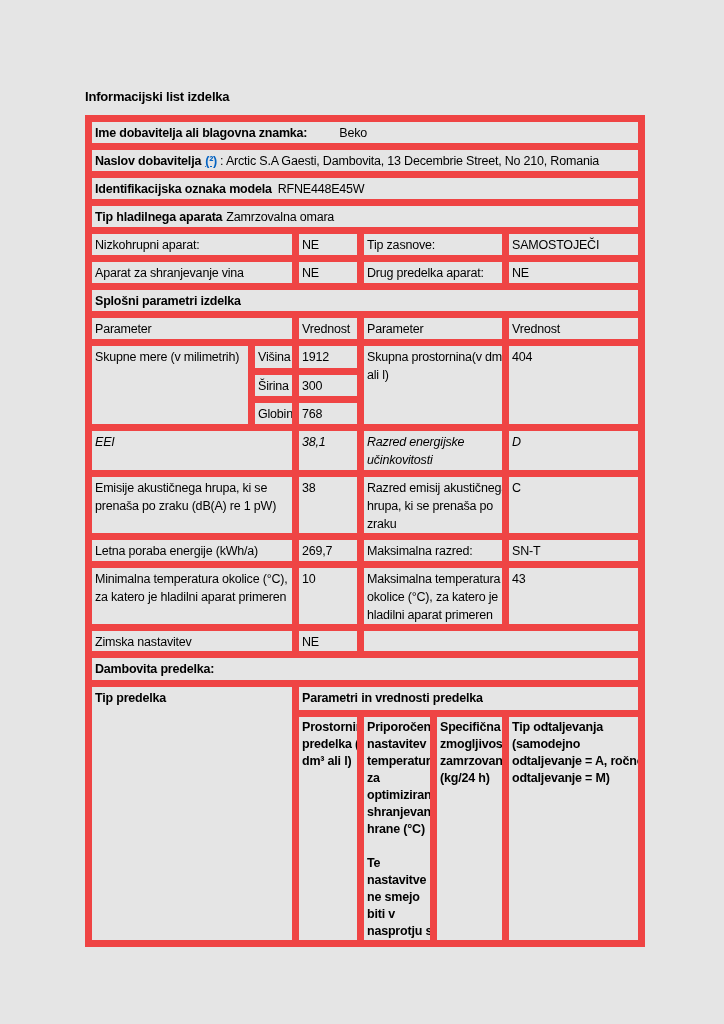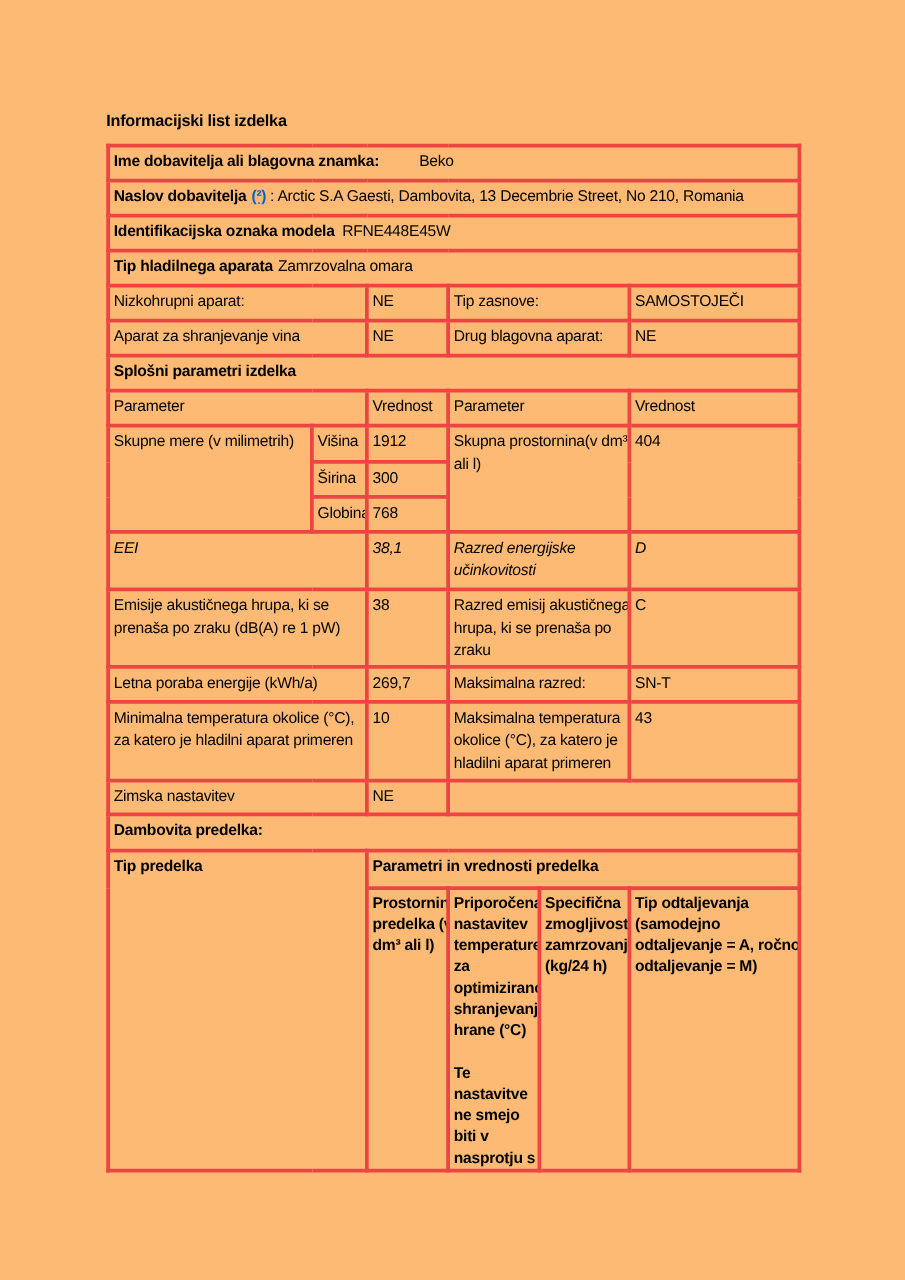--- a/index.html
+++ b/index.html
@@ -5,32 +5,32 @@
   * { box-sizing: border-box; }
   html, body { margin: 0; padding: 0; }
   body {
     width: 724px; height: 1024px;
     background: #ffffff;
     font-family: "Liberation Sans", "DejaVu Sans", sans-serif;
     color: #000000;
     font-size: 12.5px;
     letter-spacing: -0.2px;
   }
-  .page { position: relative; width: 724px; height: 1024px; overflow: hidden; background: #fdba74; }
+  .page { position: relative; width: 724px; height: 1024px; overflow: hidden; background: #e5e5e5; }
   .doc-title {
     position: absolute; left: 85px; top: 89px;
     font-weight: bold; font-size: 13px;
   }
   table.sheet {
     position: absolute; left: 85px; top: 115px;
     width: 553px;
     border-collapse: collapse; table-layout: fixed;
   }
   td {
-    border: 3px solid #ef4444;
+    border: 7px solid #ef4444;
     vertical-align: top;
     padding: 2px 1px 0 3px;
     white-space: pre;
     overflow: hidden;
     line-height: 18px;
     font-size: 12.5px;
   }
   .b { font-weight: bold; }
   .link { color: #0563C1; text-decoration: underline; margin: 0 3px 0 4px; }
   .gap32 { display: inline-block; width: 32px; }
@@ -83,21 +83,21 @@
     <tr class="h28">
       <td colspan="2">Nizkohrupni aparat:</td>
       <td>NE</td>
       <td colspan="2">Tip zasnove:</td>
       <td>SAMOSTOJEČI</td>
     </tr>
 
     <tr class="h28">
       <td colspan="2">Aparat za shranjevanje vina</td>
       <td>NE</td>
-      <td colspan="2">Drug blagovna aparat:</td>
+      <td colspan="2">Drug predelka aparat:</td>
       <td>NE</td>
     </tr>
 
     <tr class="h28">
       <td colspan="6" class="b">Splošni parametri izdelka</td>
     </tr>
 
     <tr class="h28">
       <td colspan="2">Parameter</td>
       <td>Vrednost</td>

